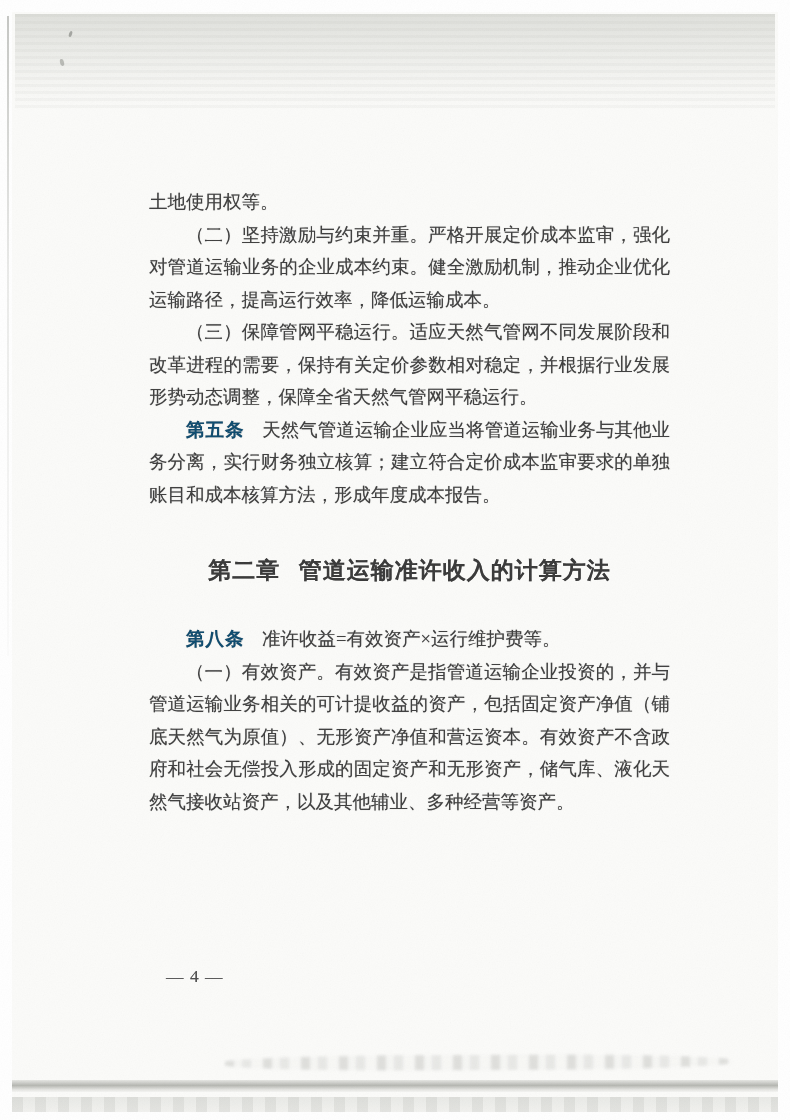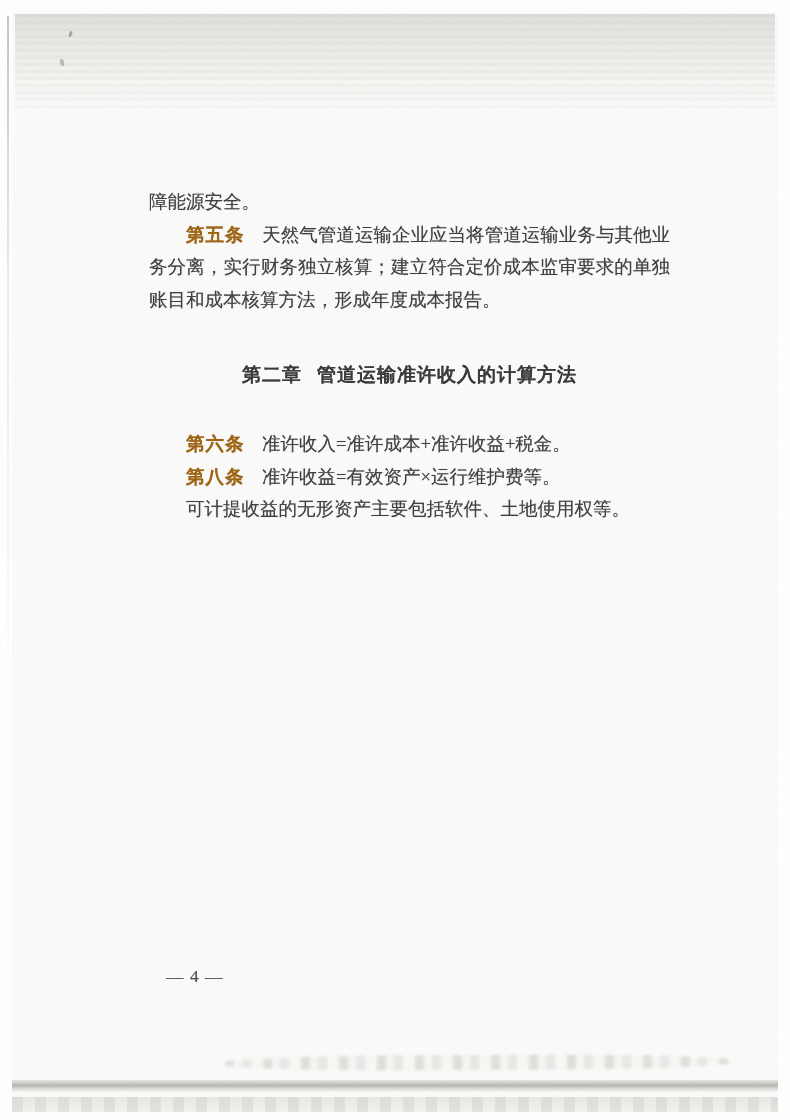--- a/index.html
+++ b/index.html
@@ -28,27 +28,27 @@
   .doc-body{
     position:absolute;left:149px;top:186px;width:521px;
     font-size:18.5px;line-height:32.5px;color:#3e3e3e;
     text-align:justify;
     text-shadow:0 0 0.7px rgba(62,62,62,0.55);
   }
   .para{margin:0;text-indent:2em;}
   .para.no-indent{text-indent:0;}
   .article-head{
     font-family:"Liberation Sans","DejaVu Sans",sans-serif;
-    font-weight:bold;color:#a16207;margin-right:0.95em;letter-spacing:1px;
+    font-weight:bold;color:#0c4a6e;margin-right:0.95em;letter-spacing:1px;
   }
   .article-head:empty{display:none;margin:0;}
   .chapter-heading{
     margin:42px 0 36px 0;text-indent:0;
     font-family:"Liberation Sans","DejaVu Sans",sans-serif;
-    font-weight:bold;font-size:19px;line-height:34px;color:#383838;
+    font-weight:bold;font-size:23px;line-height:34px;color:#383838;
     text-align:center;letter-spacing:1px;
     text-shadow:0 0 0.6px rgba(50,50,50,0.6);
   }
   .chapter-gap{display:inline-block;width:0.8em;}
   .page-number{
     position:absolute;left:166px;top:966px;
     font-size:17.5px;color:#4c4c4c;letter-spacing:1px;
     text-shadow:0 0 0.6px rgba(70,70,70,0.5);
   }
   .bleed-smudge{
@@ -76,28 +76,29 @@
 </head>
 <body>
 
 <div class="scan-page"></div>
 <div class="top-band"></div>
 <div class="left-edge-line"></div>
 <div class="speck speck-1"></div>
 <div class="speck speck-2"></div>
 
 <div class="doc-body">
-  <p class="para no-indent"><span>障能源安全。</span></p>
+  <p class="para no-indent"><span>土地使用权等。</span></p>
+  <p class="para"><span>（二）坚持激励与约束并重。严格开展定价成本监审，强化对管道运输业务的企业成本约束。健全激励机制，推动企业优化运输路径，提高运行效率，降低运输成本。</span></p>
+  <p class="para"><span>（三）保障管网平稳运行。适应天然气管网不同发展阶段和改革进程的需要，保持有关定价参数相对稳定，并根据行业发展形势动态调整，保障全省天然气管网平稳运行。</span></p>
   <p class="para"><span class="article-head">第五条</span><span>天然气管道运输企业应当将管道运输业务与其他业务分离，实行财务独立核算；建立符合定价成本监审要求的单独账目和成本核算方法，形成年度成本报告。</span></p>
 
   <h2 class="para chapter-heading"><span>第二章</span><span class="chapter-gap"></span><span>管道运输准许收入的计算方法</span></h2>
 
-  <p class="para"><span class="article-head">第六条</span><span>准许收入=准许成本+准许收益+税金。</span></p>
   <p class="para"><span class="article-head">第八条</span><span>准许收益=有效资产×运行维护费等。</span></p>
-  <p class="para"><span>可计提收益的无形资产主要包括软件、土地使用权等。</span></p>
+  <p class="para"><span>（一）有效资产。有效资产是指管道运输企业投资的，并与管道运输业务相关的可计提收益的资产，包括固定资产净值（铺底天然气为原值）、无形资产净值和营运资本。有效资产不含政府和社会无偿投入形成的固定资产和无形资产，储气库、液化天然气接收站资产，以及其他辅业、多种经营等资产。</span></p>
 </div>
 
 <div class="page-number">— 4 —</div>
 
 <div class="bleed-smudge"></div>
 <div class="bottom-stripe"></div>
 <div class="bottom-noise-band"></div>
 
 <svg class="noise-overlay" xmlns="http://www.w3.org/2000/svg" width="790" height="1120">
   <filter id="grain">

